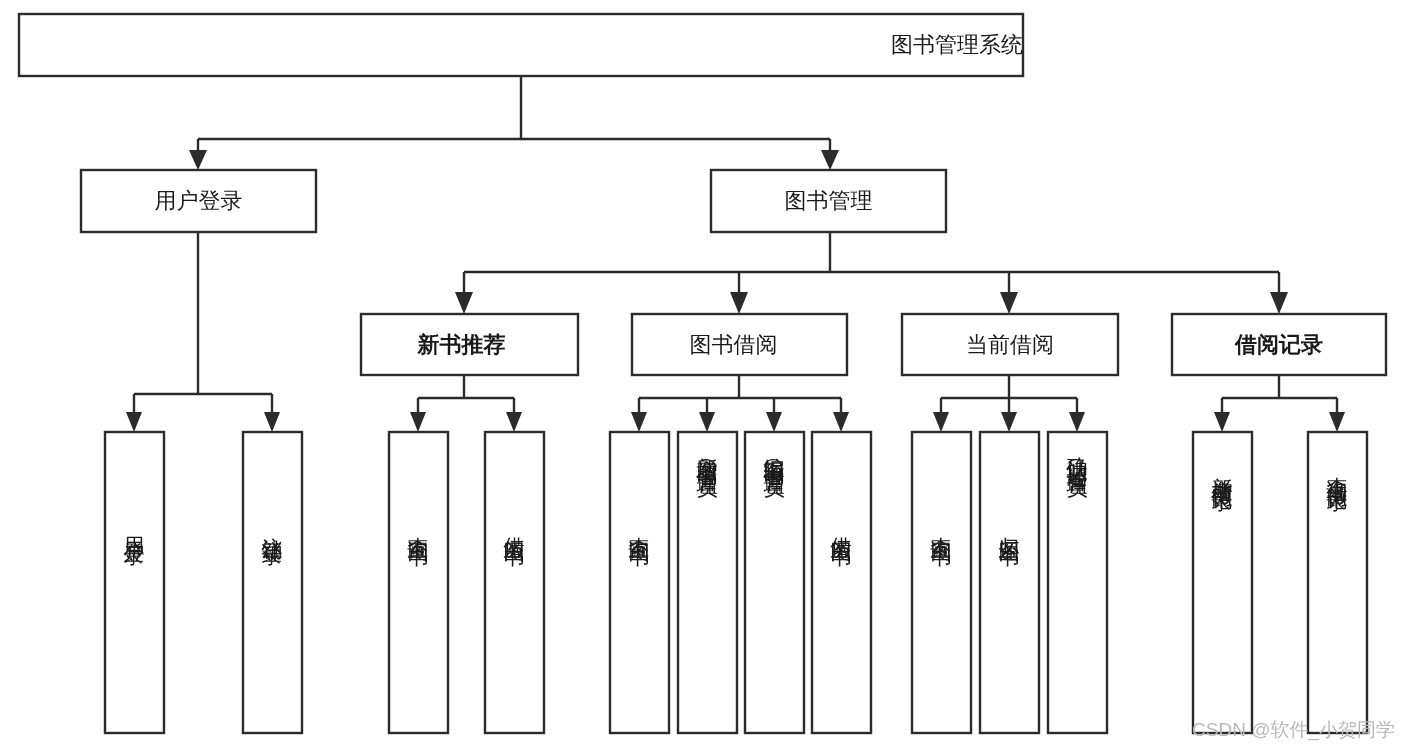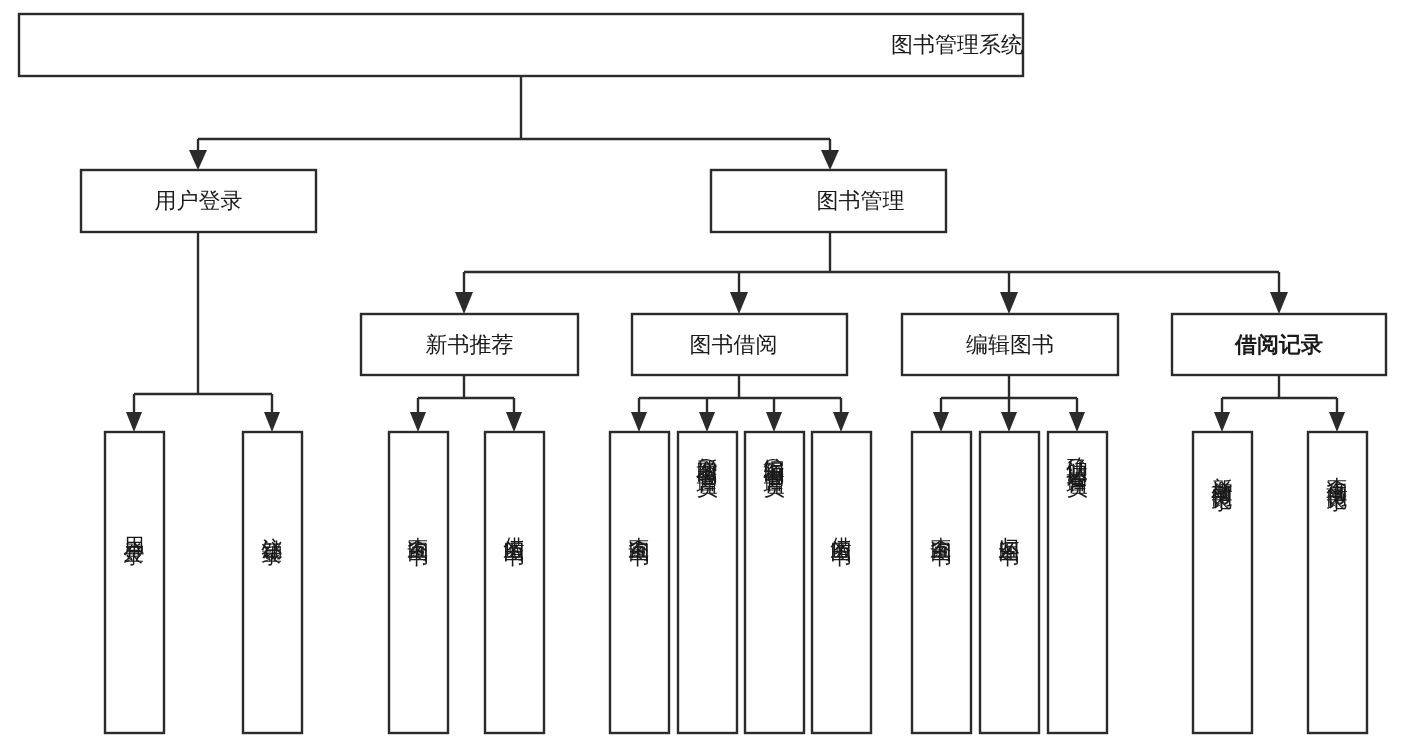--- a/index.html
+++ b/index.html
@@ -193,34 +193,34 @@
   </svg>
 
   <div class="hlabel-wrap" style="left:19px; top:14px; width:1004px; height:62px;justify-content:flex-end;">
     <span class="hlabel-text">图书管理系统</span>
   </div>
 
   <div class="hlabel-wrap" style="left:81px; top:170px; width:235px; height:62px;">
     <span class="hlabel-text">用户登录</span>
   </div>
 
-  <div class="hlabel-wrap" style="left:711px; top:170px; width:235px; height:62px;padding-left:32px;">
+  <div class="hlabel-wrap" style="left:711px; top:170px; width:235px; height:62px;">
     <span class="hlabel-text">图书管理</span>
   </div>
 
-  <div class="hlabel-wrap" style="left:361px; top:314px; width:217px; height:61px;">
+  <div class="hlabel-wrap" style="left:353px; top:314px; width:217px; height:61px;font-weight:bold;">
     <span class="hlabel-text">新书推荐</span>
   </div>
 
   <div class="hlabel-wrap" style="left:632px; top:314px; width:203px; height:61px;">
     <span class="hlabel-text">图书借阅</span>
   </div>
 
   <div class="hlabel-wrap" style="left:902px; top:314px; width:216px; height:61px;">
-    <span class="hlabel-text">编辑图书</span>
+    <span class="hlabel-text">当前借阅</span>
   </div>
 
   <div class="hlabel-wrap" style="left:1172px; top:314px; width:214px; height:61px;font-weight:bold;">
     <span class="hlabel-text">借阅记录</span>
   </div>
 
   <div class="vlabel-wrap" style="left:105px; top:432px; width:59px; height:301px; padding-top:88px;">
     <span class="vlabel-text">用户登录</span>
   </div>
 
@@ -265,14 +265,15 @@
   </div>
 
   <div class="vlabel-wrap" style="left:1193px; top:432px; width:59px; height:301px; padding-top:28px;">
     <span class="vlabel-text">新增借阅记录</span>
   </div>
 
   <div class="vlabel-wrap" style="left:1308px; top:432px; width:59px; height:301px; padding-top:28px;">
     <span class="vlabel-text">查询借阅记录</span>
   </div>
 
+  <div id="watermark">CSDN @软件_小贺同学</div>
 
 </div>
 
 </body></html>

